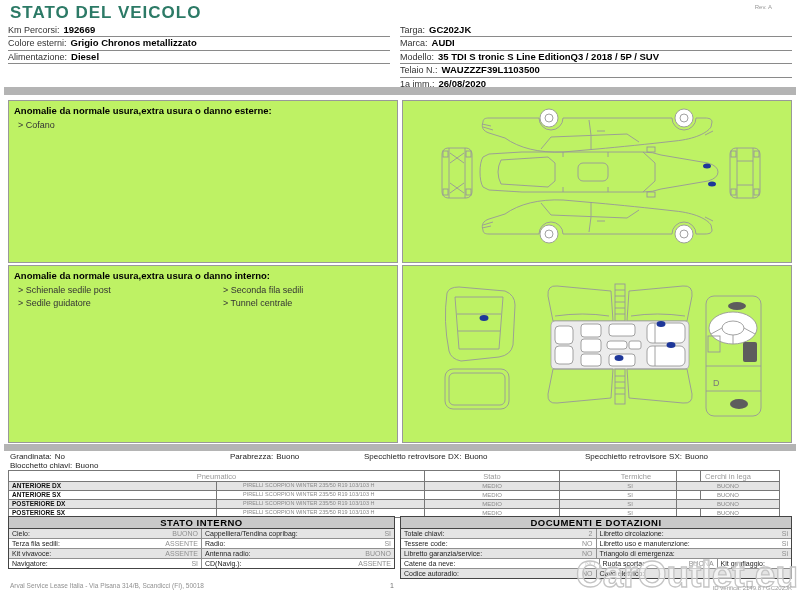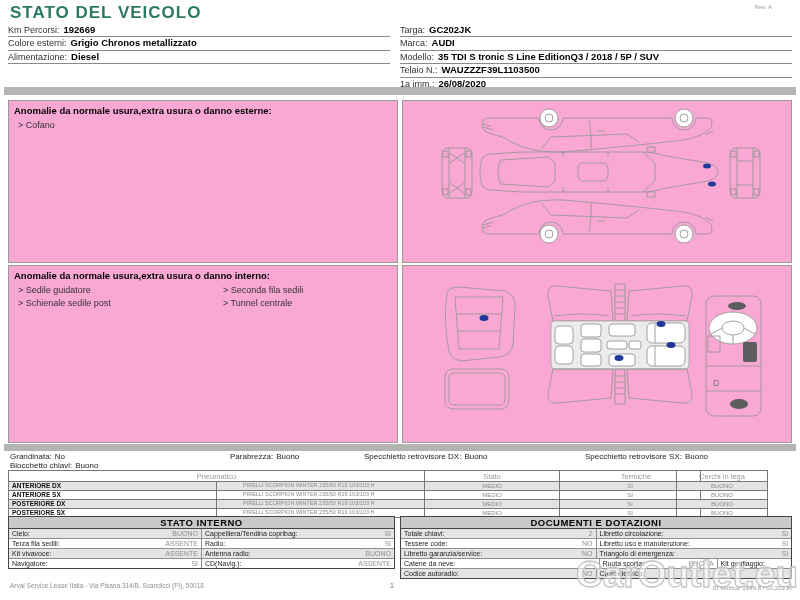--- a/index.html
+++ b/index.html
@@ -15,21 +15,21 @@
   .info-left{left:8px;width:382px;}
   .info-right{left:400px;width:392px;text-align:center;}
   .irow{display:flex;align-items:baseline;height:12.4px;border-bottom:1px solid #8a8a8a;white-space:nowrap;overflow:hidden;}
   .ilabel{font-size:9px;color:#333;margin-right:4px;}
   .ival{font-size:9.5px;font-weight:bold;color:#000;}
   
   .band{left:4px;width:792px;background:#b4b4b4;}
   .band1{top:87px;height:8px;}
   .band2{top:444px;height:7px;}
   
-  .panel{border:1px solid #999;background:#f9a8d4;box-sizing:border-box;}
+  .panel{border:1px solid #999;background:#bef264;box-sizing:border-box;}
   .txt-ext{left:8px;top:100px;width:390px;height:163px;}
   .dia-ext{left:402px;top:100px;width:390px;height:163px;}
   .txt-int{left:8px;top:265px;width:390px;height:178px;}
   .dia-int{left:402px;top:265px;width:390px;height:178px;}
   .sec-title{font-size:9.5px;font-weight:bold;color:#000;padding:4px 0 2px 5px;}
   .sec-item{font-size:9px;color:#333;padding:1px 0 0 9px;line-height:12px;white-space:nowrap;}
   .int-cols{display:flex;}
   .int-cols .c1{width:205px;}
   svg{display:block;}
   .sk{stroke:#979797;stroke-width:0.9;fill:none;}
@@ -37,21 +37,21 @@
   .flr{stroke:#a5a5a5;stroke-width:0.8;fill:#ececec;}
   .dk{fill:#5d5d5d;stroke:none;}
   .dot{fill:#1e3799;stroke:none;}
   
   .cond{font-size:8px;color:#222;white-space:nowrap;}
   .cond .cl{color:#222;}
   .cond .cv{color:#222;margin-left:3px;}
   
   table{border-collapse:collapse;table-layout:fixed;}
   .tires-main{left:8px;top:470px;width:693px;}
-  .tires-cerchi{left:676px;top:470px;width:92px;}
+  .tires-cerchi{left:676px;top:470px;width:104px;}
   .tires-main th,.tires-cerchi th{height:10px;font-size:7.5px;font-weight:normal;color:#9a9a9a;border:1px solid #777;padding:0;}
   .tires-main td,.tires-cerchi td{height:8px;border:1px solid #777;padding:0 3px;line-height:1;}
   td.pos{font-size:6.5px;font-weight:bold;color:#111;width:129px;}
   td.spec{font-size:5.5px;color:#8a8a8a;width:260px;padding-left:26px;}
   td.val{font-size:6px;color:#8a8a8a;text-align:center;}
   .tires-main tbody tr:nth-child(odd),.tires-cerchi tbody tr:nth-child(odd){background:#e4e4e4;}
   
   .box-table{top:516px;border:1px solid #444;box-sizing:border-box;background:#fff;}
   .bt-left{left:8px;width:387px;}
   .bt-right{left:400px;width:392px;}
@@ -176,22 +176,22 @@
       <rect class="sk" x="328" y="88" width="5" height="6"></rect>
       <rect class="sk" x="351" y="88" width="5" height="6"></rect>
     </g>
   </svg>
 </div>
 
 <div class="abs panel txt-int">
   <div class="sec-title">Anomalie da normale usura,extra usura o danno interno:</div>
   <div class="int-cols">
     <div class="c1">
+      <div class="sec-item">&gt; Schienale sedile post</div>
       <div class="sec-item">&gt; Sedile guidatore</div>
-      <div class="sec-item">&gt; Schienale sedile post</div>
     </div>
     <div class="c2">
       <div class="sec-item">&gt; Seconda fila sedili</div>
       <div class="sec-item">&gt; Tunnel centrale</div>
     </div>
   </div>
 </div>
 
 <div class="abs panel dia-int">
   <svg width="388" height="176" viewBox="0 0 388 176">

